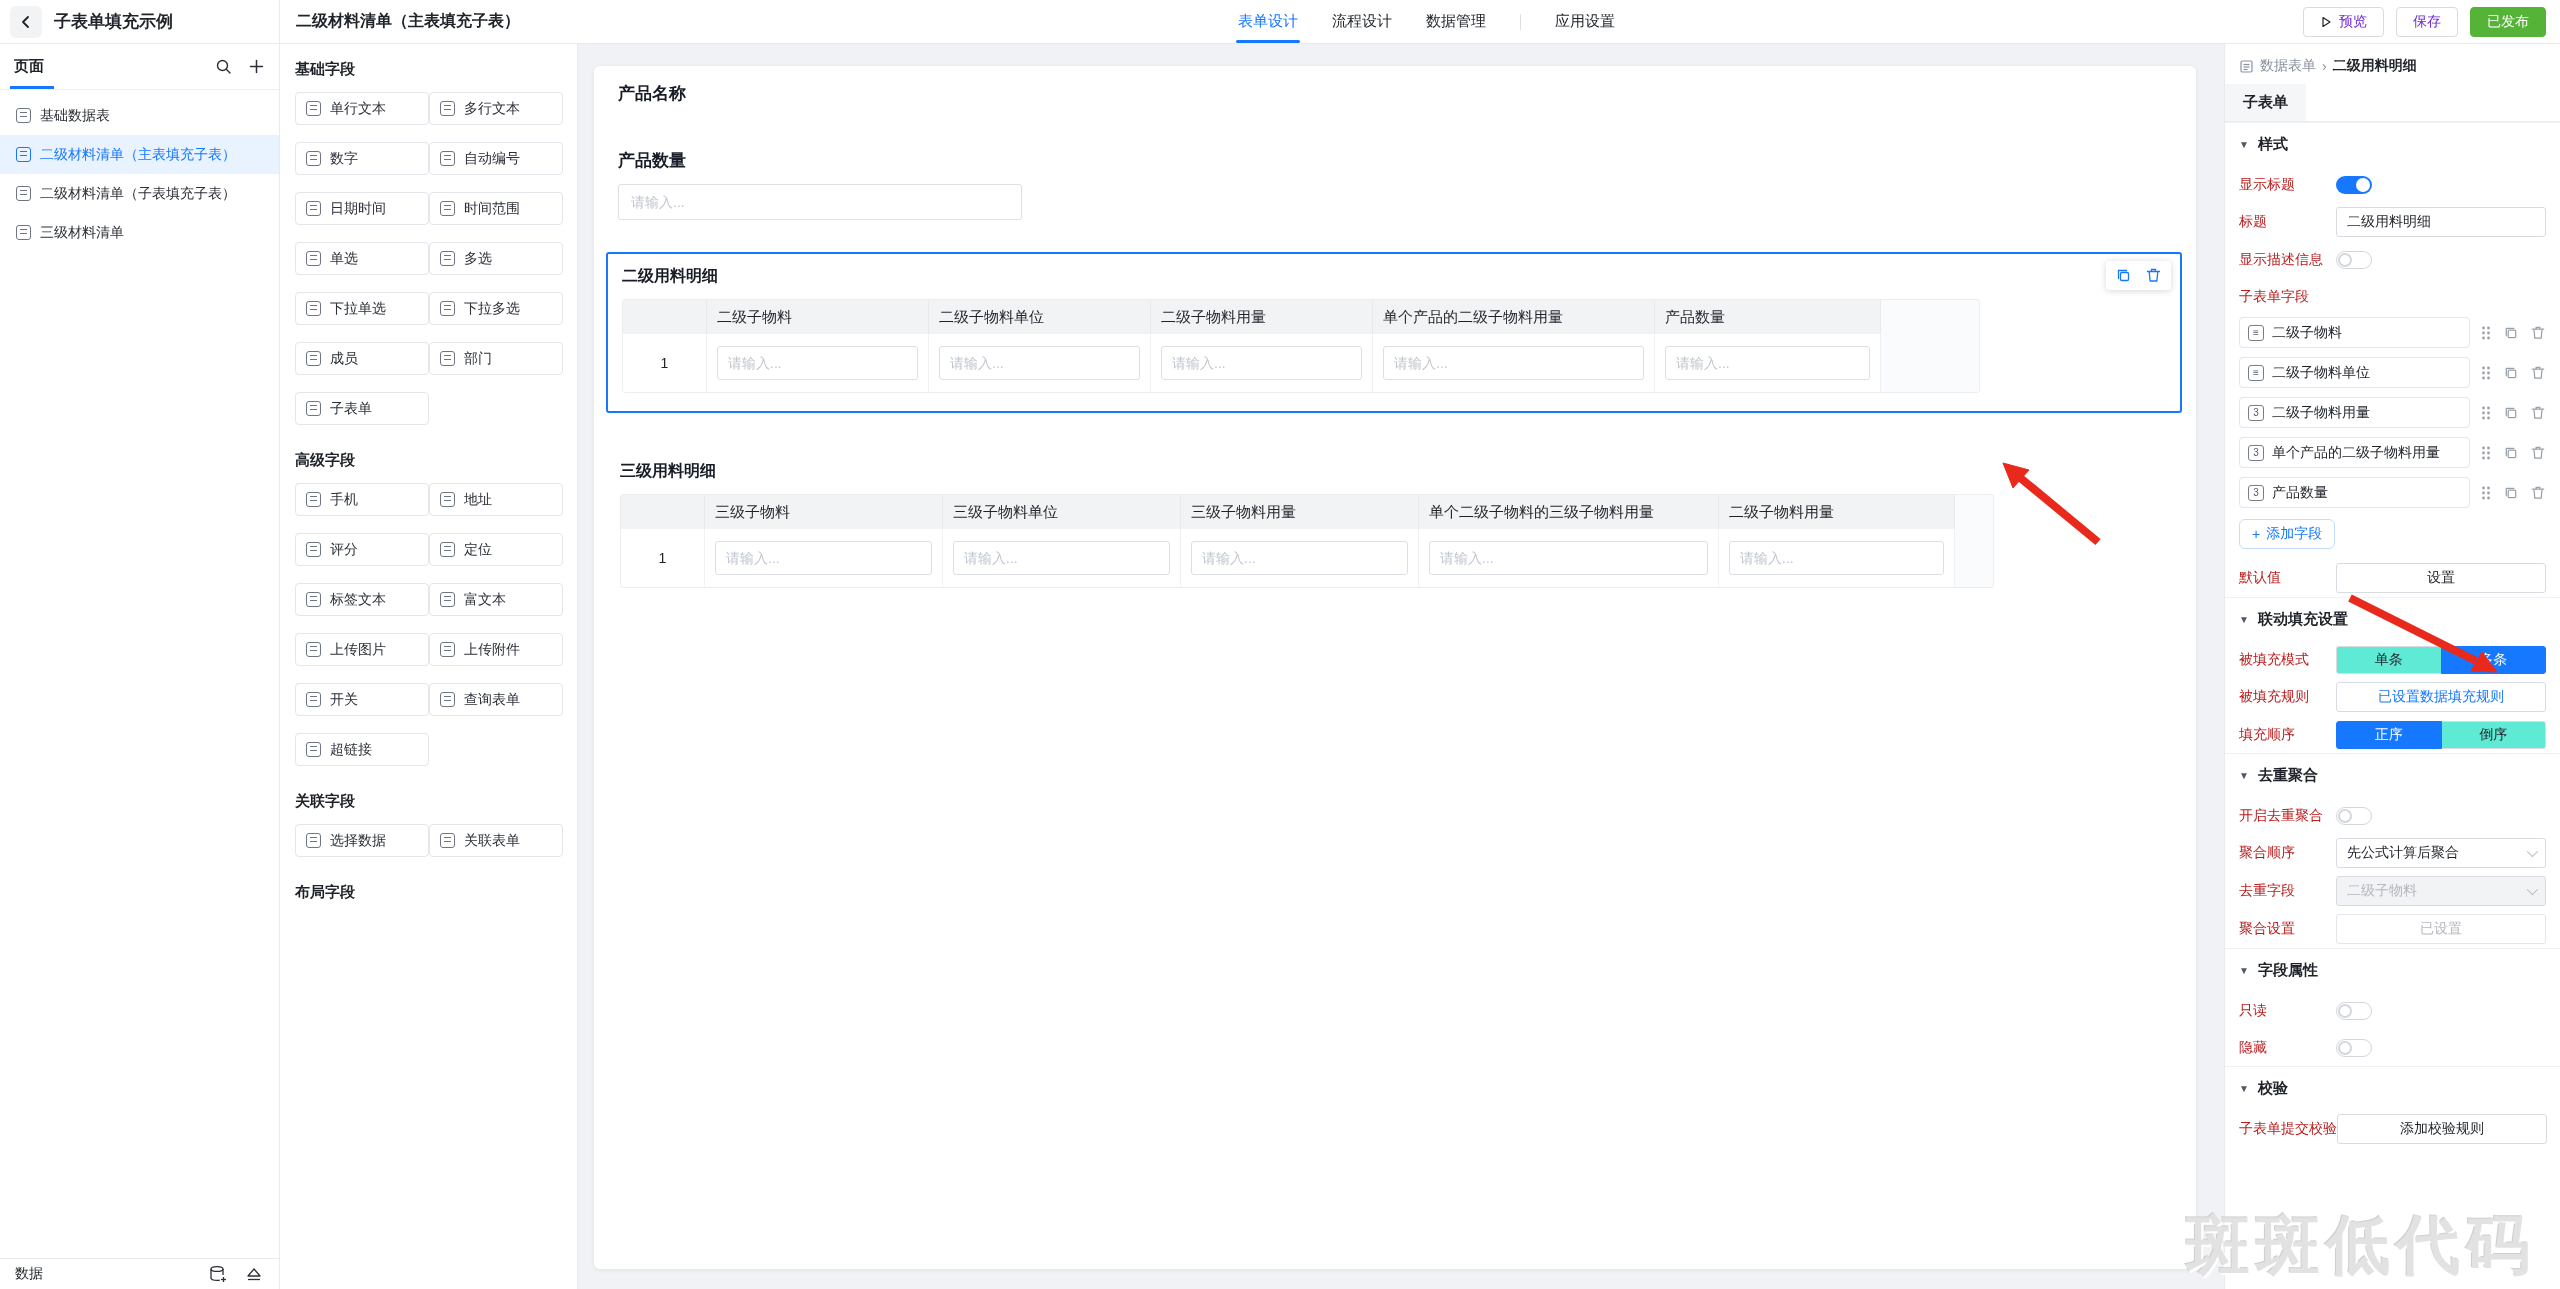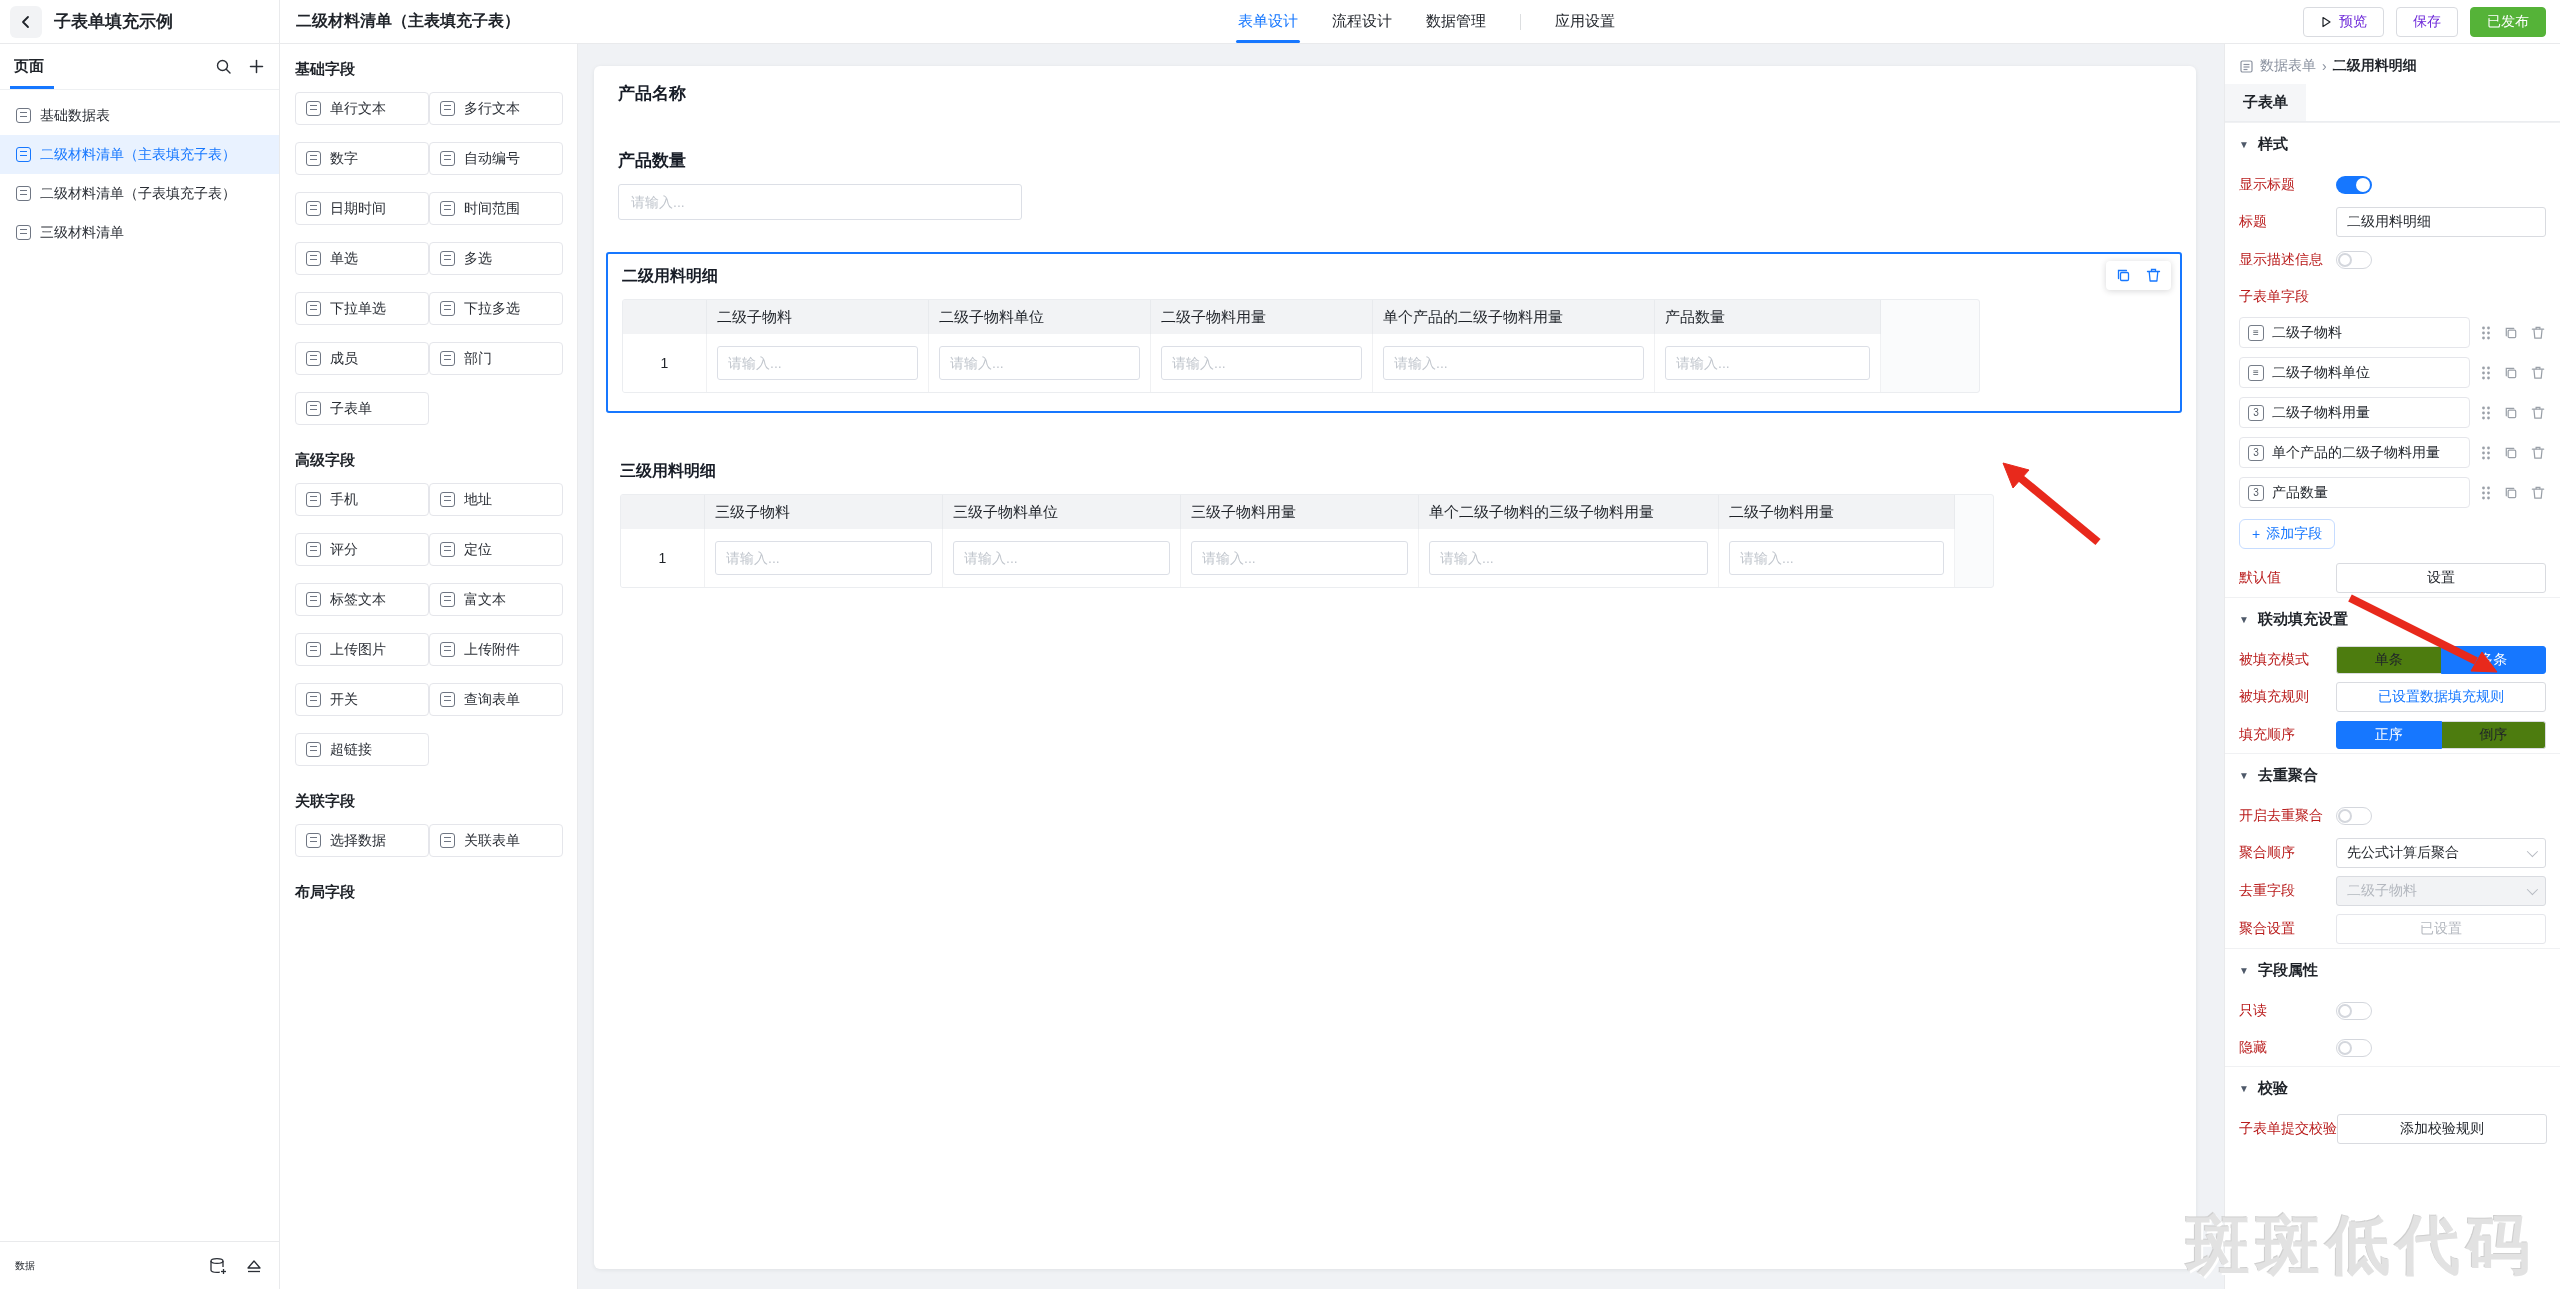--- a/index.html
+++ b/index.html
@@ -26,21 +26,21 @@
   .sidebar{position:absolute;top:44px;left:0;width:280px;bottom:0;background:#fff;border-right:1px solid #e9eaec}
   .sb-head{height:46px;display:flex;align-items:center;padding:0 14px;border-bottom:1px solid #eef0f2}
   .sb-tab{position:relative;height:100%;display:flex;align-items:center;font-size:15px;font-weight:700;cursor:pointer}
   .sb-tab::after{content:'';position:absolute;left:-4px;bottom:0;width:44px;height:3px;background:#1677ff}
   .sb-headicons{margin-left:auto;display:flex;align-items:center;gap:16px;color:#2b2f36}
   .sb-list{padding:6px 0}
   .sb-item{height:39px;display:flex;align-items:center;gap:9px;padding:0 16px;font-size:14px;color:#2b2f36;cursor:pointer;white-space:nowrap}
   .sb-item.sel{background:#e9f2ff;color:#1677ff}
   .sb-item.sel .picon{border-color:#1677ff}
   .sb-item.sel .picon::after{background:#1677ff;box-shadow:0 4px 0 #1677ff}
-  .sb-foot{position:absolute;bottom:0;left:0;right:0;height:48px;border-top:1px solid #e9eaec;display:flex;align-items:center;padding:0 15px;font-size:10px;background:#fff}
+  .sb-foot{position:absolute;bottom:0;left:0;right:0;height:31px;border-top:1px solid #e9eaec;display:flex;align-items:center;padding:0 15px;font-size:14px;background:#fff}
   .sb-footicons{margin-left:auto;display:flex;align-items:center;gap:16px}
 
   
   .palette{position:absolute;top:44px;left:281px;width:297px;bottom:0;background:#fff;border-right:1px solid #e9eaec;padding:16px 14px;overflow:hidden}
   .pal-title{font-size:15px;font-weight:700;margin-bottom:13px}
   .pal-section{margin-bottom:26px}
   .pal-grid{display:grid;grid-template-columns:1fr 1fr;gap:17px 0}
   .pitem{height:33px;border:1px solid #e5e6eb;border-radius:4px;display:flex;align-items:center;gap:9px;padding-left:10px;font-size:14px;color:#2b2f36;background:#fff;cursor:grab;white-space:nowrap}
   .picon{width:15px;height:15px;border:1.2px solid #6f7683;border-radius:3px;position:relative;flex:0 0 15px}
   .picon::after{content:'';position:absolute;left:3px;right:3px;top:3px;height:1.4px;background:#6f7683;box-shadow:0 4px 0 #6f7683}
@@ -90,21 +90,21 @@
   .fl{padding:2px 14px 0}
   .fl-row{display:flex;align-items:center;margin-bottom:9px}
   .fl-box{width:231px;height:31px;border:1px solid #e5e6eb;border-radius:4px;display:flex;align-items:center;gap:8px;padding:0 8px;background:#fff;cursor:pointer;white-space:nowrap;overflow:hidden}
   .ficon{width:16px;height:16px;border:1.1px solid #767d89;border-radius:3px;font-size:10px;line-height:13px;text-align:center;color:#555c66;flex:0 0 16px}
   .fl-icons{display:flex;gap:11px;margin-left:auto;align-items:center}
   .addf{display:inline-flex;align-items:center;gap:6px;color:#1677ff;border:1px solid #c6dcff;border-radius:6px;height:30px;padding:0 12px;font-size:14px;margin:2px 14px 10px;cursor:pointer;background:#fff}
   .obtn{width:210px;height:30px;border:1px solid #d9dbe0;border-radius:3px;display:flex;align-items:center;justify-content:center;font-size:14px;background:#fff;cursor:pointer;color:#1f2329}
   .obtn.bluetext{color:#1677ff}
   .obtn.disabled{color:#b4b8bf;border-color:#e5e6eb;cursor:default}
   .seg{display:flex;width:210px}
-  .seg-opt{flex:1;height:28px;display:flex;align-items:center;justify-content:center;border:1px solid #d9dbe0;background:#4d7c0f;font-size:14px;cursor:pointer}
+  .seg-opt{flex:1;height:28px;display:flex;align-items:center;justify-content:center;border:1px solid #d9dbe0;background:#5eead4;font-size:14px;cursor:pointer}
   .seg-opt:first-child{border-radius:3px 0 0 3px}
   .seg-opt:last-child{border-radius:0 3px 3px 0;margin-left:-1px}
   .seg-opt.sel{background:#1677ff;border-color:#1677ff;color:#fff;z-index:1}
   .selbox{width:210px;height:30px;border:1px solid #d9dbe0;border-radius:3px;display:flex;align-items:center;justify-content:space-between;padding:0 10px;font-size:14px;background:#fff;cursor:pointer}
   .selbox.disabled{background:#f2f3f5;color:#b4b8bf;cursor:default}
 
   
   .arrows{position:absolute;inset:0;z-index:8;pointer-events:none}
   .wm{position:absolute;right:24px;bottom:0;z-index:9;pointer-events:none;font-size:64px;font-weight:700;letter-spacing:6px;color:#e2e2e2;text-shadow:2px 2px 0 #fff,-1px -1px 0 #cfcfcf}
   svg{display:block}

